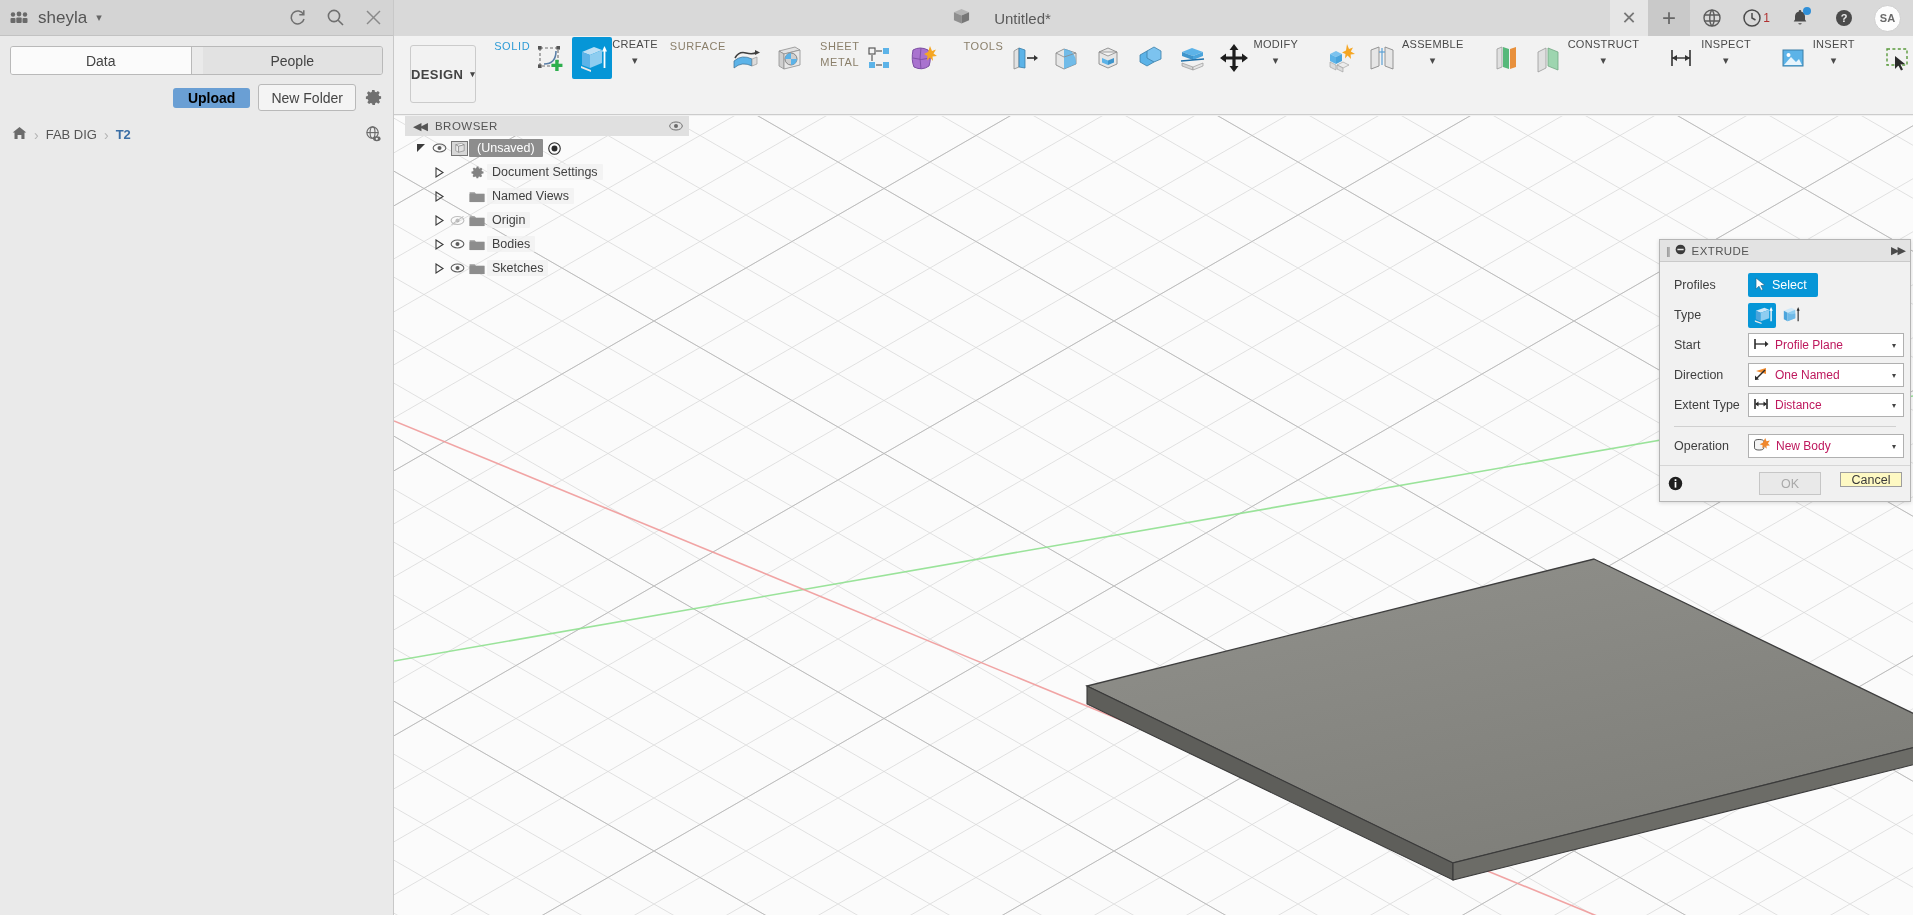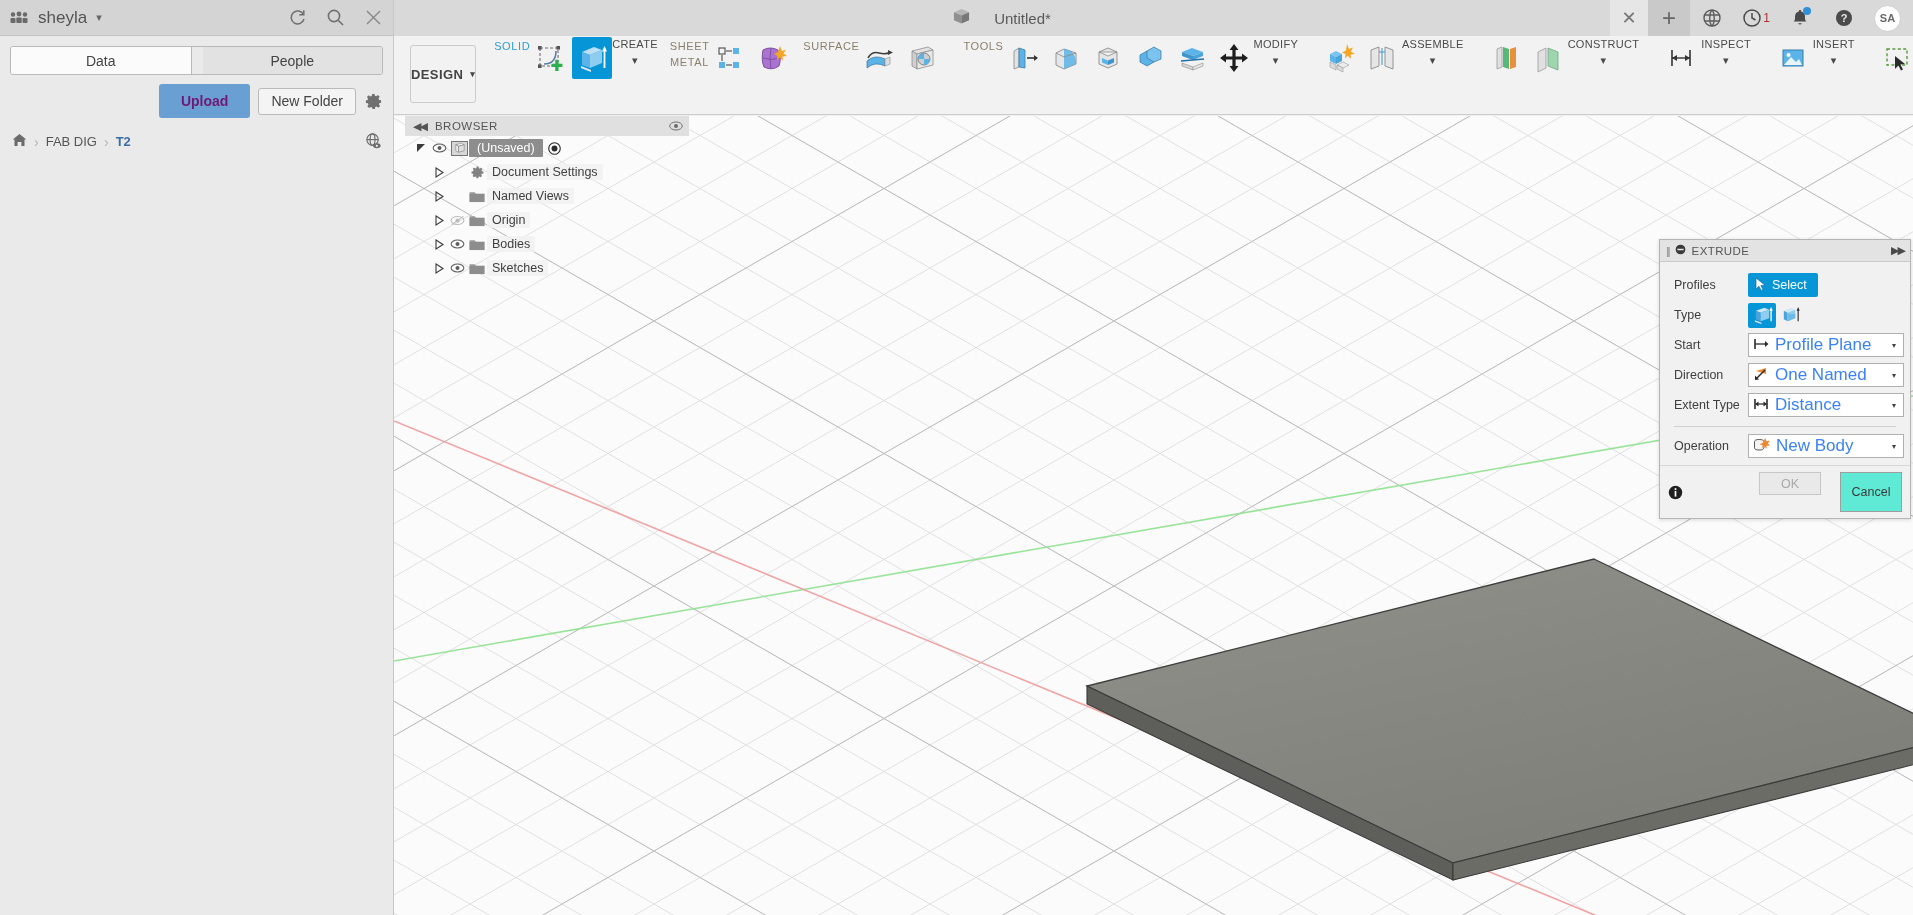--- a/index.html
+++ b/index.html
@@ -42,22 +42,22 @@
     background: #e2e2e2; border-right: 1px solid #b9b9b9;
   }
   .dp-tab:last-child { border-right: none; }
   .dp-tab.active { background: #fbfbfb; }
 
   #dp-actions {
     display: flex; align-items: center; justify-content: flex-end;
     gap: 8px; padding: 9px 10px 0 10px;
   }
   #upload-btn {
-    background: #6a9fd4; color: #701a75; border: none; border-radius: 3px;
-    font-size: 14px; font-weight: bold; padding: 0 22px; height: 34px;
+    background: #6a9fd4; color: #000000; border: none; border-radius: 3px;
+    font-size: 14px; font-weight: bold; padding: 0 15px; height: 20px;
     cursor: pointer; font-family: inherit;
   }
   #newfolder-btn {
     background: #f4f4f4; color: #444; border: 1px solid #b9b9b9; border-radius: 3px;
     font-size: 14px; padding: 0 12px; height: 27px; cursor: pointer; font-family: inherit;
   }
   #dp-gear { cursor: pointer; display:flex; }
 
   #breadcrumb {
     display: flex; align-items: center; gap: 7px;
@@ -172,35 +172,35 @@
   .type-btn.sel { background: #0696d7; }
   #profiles-select {
     background: #0696d7; color: #fff; height: 24px; display: flex; align-items: center;
     gap: 5px; padding: 0 11px 0 7px; border-radius: 2px; cursor: pointer; font-size: 12.5px;
   }
   .ex-combo {
     flex: 1; height: 24px; background: #fff; border: 1px solid #b0b0b0;
     display: flex; align-items: center; gap: 6px; padding: 0 4px;
     cursor: pointer; position: relative;
   }
-  .ex-combo .cmb-txt { flex: 1; color: #3b82f6; font-size: 17px; }
+  .ex-combo .cmb-txt { flex: 1; color: #be185d; font-size: 12px; }
   .ex-combo .cmb-arrow { font-size: 8px; color: #444; padding-right: 3px; }
   #ex-divider { height: 1px; background: #d0d0d0; margin: 6px 8px 4px 8px; }
   #ex-footer {
     display: flex; align-items: center; border-top: 1px solid #d6d6d6;
     padding: 6px 8px; gap: 8px; background: #f1f1f1;
   }
   #ex-info { cursor: pointer; display:flex;}
   #ex-btns { margin-left: auto; display: flex; gap: 19px; }
   #ok-btn {
     width: 62px; height: 23px; background: #e9e9e9; border: 1px solid #c6c6c6;
     color: #a9a9a9; font-size: 12.5px; cursor: default; font-family: inherit;
   }
   #cancel-btn {
-    width: 62px; height: 40px; background: #5eead4; border: 1px solid #9e9e9e;
+    width: 62px; height: 15px; background: #fef9c3; border: 1px solid #9e9e9e;
     color: #3b3b3b; font-size: 12.5px; cursor: pointer; font-family: inherit;
   }
 </style>
 </head>
 <body>
 
 <div id="root">
 
   <div id="canvas">
     <svg width="1519" height="799" viewBox="0 0 1519 799">
@@ -397,64 +397,64 @@
             <polygon points="5,24 15,28 15,30 5,26" fill="#e9e9e9"></polygon>
             <line x1="28.5" y1="26" x2="28.5" y2="8" stroke="#ffffff" stroke-width="1.8"></line>
             <polygon points="28.5,4 26,9.5 31,9.5" fill="#ffffff"></polygon>
           </svg>
         </div>
       </div>
       <div class="rib-group-label">CREATE ▾</div>
     </div>
 
     <div class="rib-group">
+      <div class="rib-group-title">SURFACE</div>
+      <div class="rib-icons">
+        <div class="rib-btn">
+          <svg width="32" height="32" viewBox="0 0 32 32">
+            <path d="M5 16 Q9 9 16 11 Q23 13 27 10" fill="none" stroke="#3f3f3f" stroke-width="1.6"></path>
+            <polygon points="25,8 30,10.5 25,13" fill="#3f3f3f"></polygon>
+            <path d="M4 19 Q12 12 22 17 L22 24 Q12 19 4 26 Z" fill="#5cb3e8" stroke="#3a6f93" stroke-width="0.7"></path>
+            <path d="M22 17 L27 15 L27 22 L22 24Z" fill="#dcdcdc" stroke="#9a9a9a" stroke-width="0.7"></path>
+          </svg>
+        </div>
+        <div class="rib-btn">
+          <svg width="32" height="32" viewBox="0 0 32 32">
+            <polygon points="7,9 23,5 28,8 12,12" fill="#e2e2e2" stroke="#8f8f8f" stroke-width="0.8"></polygon>
+            <polygon points="7,9 12,12 12,27 7,24" fill="#cfcfcf" stroke="#8f8f8f" stroke-width="0.8"></polygon>
+            <polygon points="12,12 28,8 28,23 12,27" fill="#e8e8e8" stroke="#8f8f8f" stroke-width="0.8"></polygon>
+            <circle cx="19" cy="17" r="6" fill="#cfcfcf" stroke="#7a7a7a" stroke-width="0.9"></circle>
+            <path d="M19 11 A6 6 0 0 0 13 17 L19 17Z" fill="#5cb3e8"></path>
+            <path d="M19 17 L25 17 A6 6 0 0 1 19 23Z" fill="#5cb3e8"></path>
+          </svg>
+        </div>
+      </div>
+      <div class="rib-group-label"></div>
+    </div>
+
+    <div class="rib-group">
       <div class="rib-group-title">SHEET METAL</div>
       <div class="rib-icons">
         <div class="rib-btn">
           <svg width="32" height="32" viewBox="0 0 32 32">
             <rect x="6" y="6" width="6" height="6" fill="none" stroke="#5a5a5a" stroke-width="1.2"></rect>
             <rect x="20" y="6" width="6" height="6" fill="#5cb3e8"></rect>
             <rect x="6" y="20" width="6" height="6" fill="#5cb3e8"></rect>
             <rect x="20" y="20" width="6" height="6" fill="#5cb3e8"></rect>
             <line x1="13" y1="9" x2="19" y2="9" stroke="#5a5a5a" stroke-width="1.2"></line>
             <line x1="9" y1="13" x2="9" y2="19" stroke="#5a5a5a" stroke-width="1.2"></line>
             <line x1="13" y1="23" x2="19" y2="23" stroke="#5a5a5a" stroke-width="1.2"></line>
           </svg>
         </div>
         <div class="rib-btn">
           <svg width="32" height="32" viewBox="0 0 32 32">
             <path d="M8 8 Q6 18 9 25 Q17 29 24 24 Q27 15 23 8 Q15 4 8 8Z" fill="#a973cf" stroke="#7c4ea3" stroke-width="1"></path>
             <path d="M8 16 Q16 19 25 16" fill="none" stroke="#7c4ea3" stroke-width="0.9"></path>
             <path d="M16 6 Q14 16 16 27" fill="none" stroke="#7c4ea3" stroke-width="0.9"></path>
             <polygon points="25,4 27,9 31,7.5 28.5,11.5 32,14 27.5,14.5 28,19 25,15.5 22,18.5 22.5,14 19,12 23,10z" fill="#f5a623"></polygon>
-          </svg>
-        </div>
-      </div>
-      <div class="rib-group-label"></div>
-    </div>
-
-    <div class="rib-group">
-      <div class="rib-group-title">SURFACE</div>
-      <div class="rib-icons">
-        <div class="rib-btn">
-          <svg width="32" height="32" viewBox="0 0 32 32">
-            <path d="M5 16 Q9 9 16 11 Q23 13 27 10" fill="none" stroke="#3f3f3f" stroke-width="1.6"></path>
-            <polygon points="25,8 30,10.5 25,13" fill="#3f3f3f"></polygon>
-            <path d="M4 19 Q12 12 22 17 L22 24 Q12 19 4 26 Z" fill="#5cb3e8" stroke="#3a6f93" stroke-width="0.7"></path>
-            <path d="M22 17 L27 15 L27 22 L22 24Z" fill="#dcdcdc" stroke="#9a9a9a" stroke-width="0.7"></path>
-          </svg>
-        </div>
-        <div class="rib-btn">
-          <svg width="32" height="32" viewBox="0 0 32 32">
-            <polygon points="7,9 23,5 28,8 12,12" fill="#e2e2e2" stroke="#8f8f8f" stroke-width="0.8"></polygon>
-            <polygon points="7,9 12,12 12,27 7,24" fill="#cfcfcf" stroke="#8f8f8f" stroke-width="0.8"></polygon>
-            <polygon points="12,12 28,8 28,23 12,27" fill="#e8e8e8" stroke="#8f8f8f" stroke-width="0.8"></polygon>
-            <circle cx="19" cy="17" r="6" fill="#cfcfcf" stroke="#7a7a7a" stroke-width="0.9"></circle>
-            <path d="M19 11 A6 6 0 0 0 13 17 L19 17Z" fill="#5cb3e8"></path>
-            <path d="M19 17 L25 17 A6 6 0 0 1 19 23Z" fill="#5cb3e8"></path>
           </svg>
         </div>
       </div>
       <div class="rib-group-label"></div>
     </div>
 
     <div class="rib-sep"></div>
 
     <div class="rib-group">
       <div class="rib-group-title">TOOLS</div>

